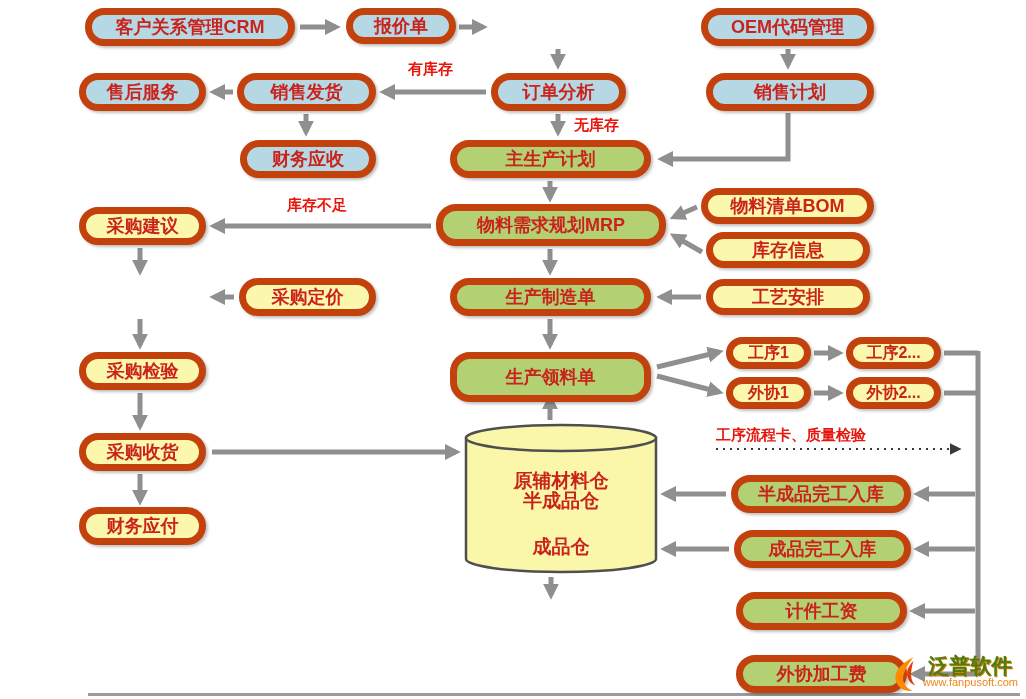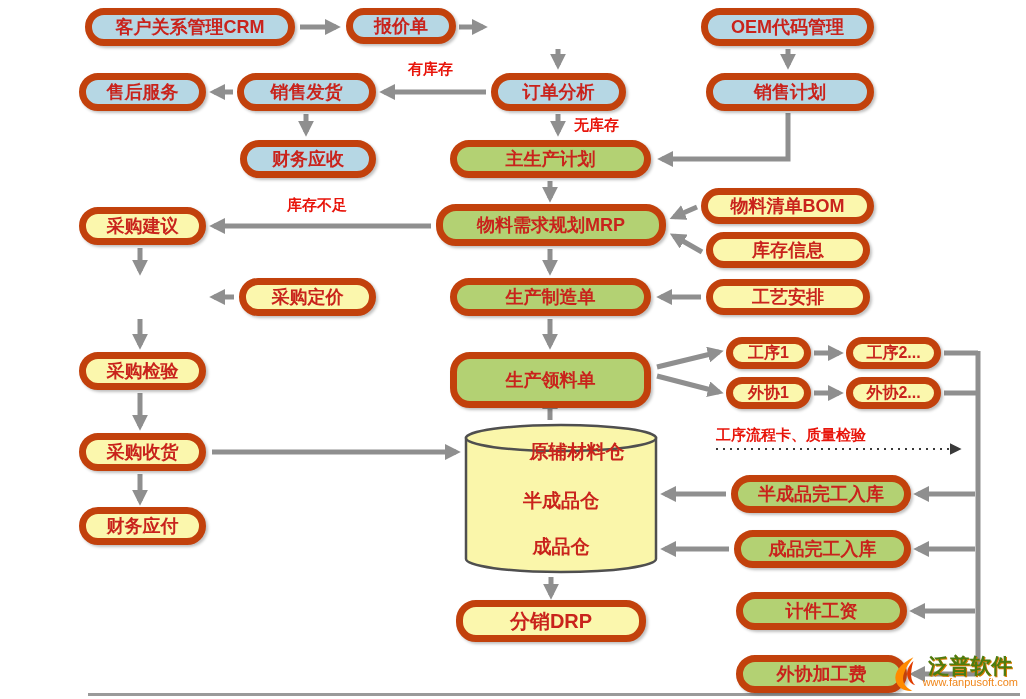--- a/index.html
+++ b/index.html
@@ -108,36 +108,35 @@
   <div class="node yellow" style="left:79px;top:207px;width:127px;height:38px;">采购建议</div>
   <div class="node green" style="left:436px;top:204px;width:230px;height:42px;">物料需求规划MRP</div>
   <div class="node yellow" style="left:701px;top:188px;width:173px;height:36px;">物料清单BOM</div>
   <div class="node yellow" style="left:706px;top:232px;width:164px;height:36px;">库存信息</div>
 
   <div class="node yellow" style="left:239px;top:278px;width:137px;height:38px;">采购定价</div>
   <div class="node green" style="left:450px;top:278px;width:201px;height:38px;">生产制造单</div>
   <div class="node yellow" style="left:706px;top:279px;width:164px;height:36px;">工艺安排</div>
 
   <div class="node yellow" style="left:79px;top:352px;width:127px;height:38px;">采购检验</div>
-  <div class="node green" style="left:450px;top:352px;width:201px;height:56px;">生产领料单</div>
+  <div class="node green" style="left:450px;top:352px;width:201px;height:50px;">生产领料单</div>
   <div class="node yellow small" style="left:726px;top:337px;width:85px;height:32px;">工序1</div>
   <div class="node yellow small" style="left:846px;top:337px;width:95px;height:32px;">工序2...</div>
   <div class="node yellow small" style="left:726px;top:377px;width:85px;height:32px;">外协1</div>
   <div class="node yellow small" style="left:846px;top:377px;width:95px;height:32px;">外协2...</div>
 
   <div class="node yellow" style="left:79px;top:433px;width:127px;height:38px;">采购收货</div>
   <div class="node green" style="left:731px;top:475px;width:180px;height:38px;">半成品完工入库</div>
   <div class="node green" style="left:734px;top:530px;width:177px;height:38px;">成品完工入库</div>
   <div class="node yellow" style="left:79px;top:507px;width:127px;height:38px;">财务应付</div>
 
-  <div class="node yellow" style="left:456px;top:600px;width:190px;height:42px;font-size:20px;">分销DRP</div>
   <div class="node green" style="left:736px;top:592px;width:171px;height:38px;">计件工资</div>
   <div class="node green" style="left:736px;top:655px;width:171px;height:38px;">外协加工费</div>
 
-  <div class="wh-label" style="top:439px;padding-left:16px;">原辅材料仓</div>
+  <div class="wh-label" style="top:468px;">原辅材料仓</div>
   <div class="wh-label" style="top:488px;">半成品仓</div>
   <div class="wh-label" style="top:534px;">成品仓</div>
 
   <div class="edge-label" style="left:408px;top:60px;">有库存</div>
   <div class="edge-label" style="left:574px;top:116px;">无库存</div>
   <div class="edge-label" style="left:287px;top:196px;text-align:right;">库存不足</div>
   <div class="edge-label" style="left:716px;top:426px;">工序流程卡、质量检验</div>
 
   <div id="bottom-rule"></div>
 

